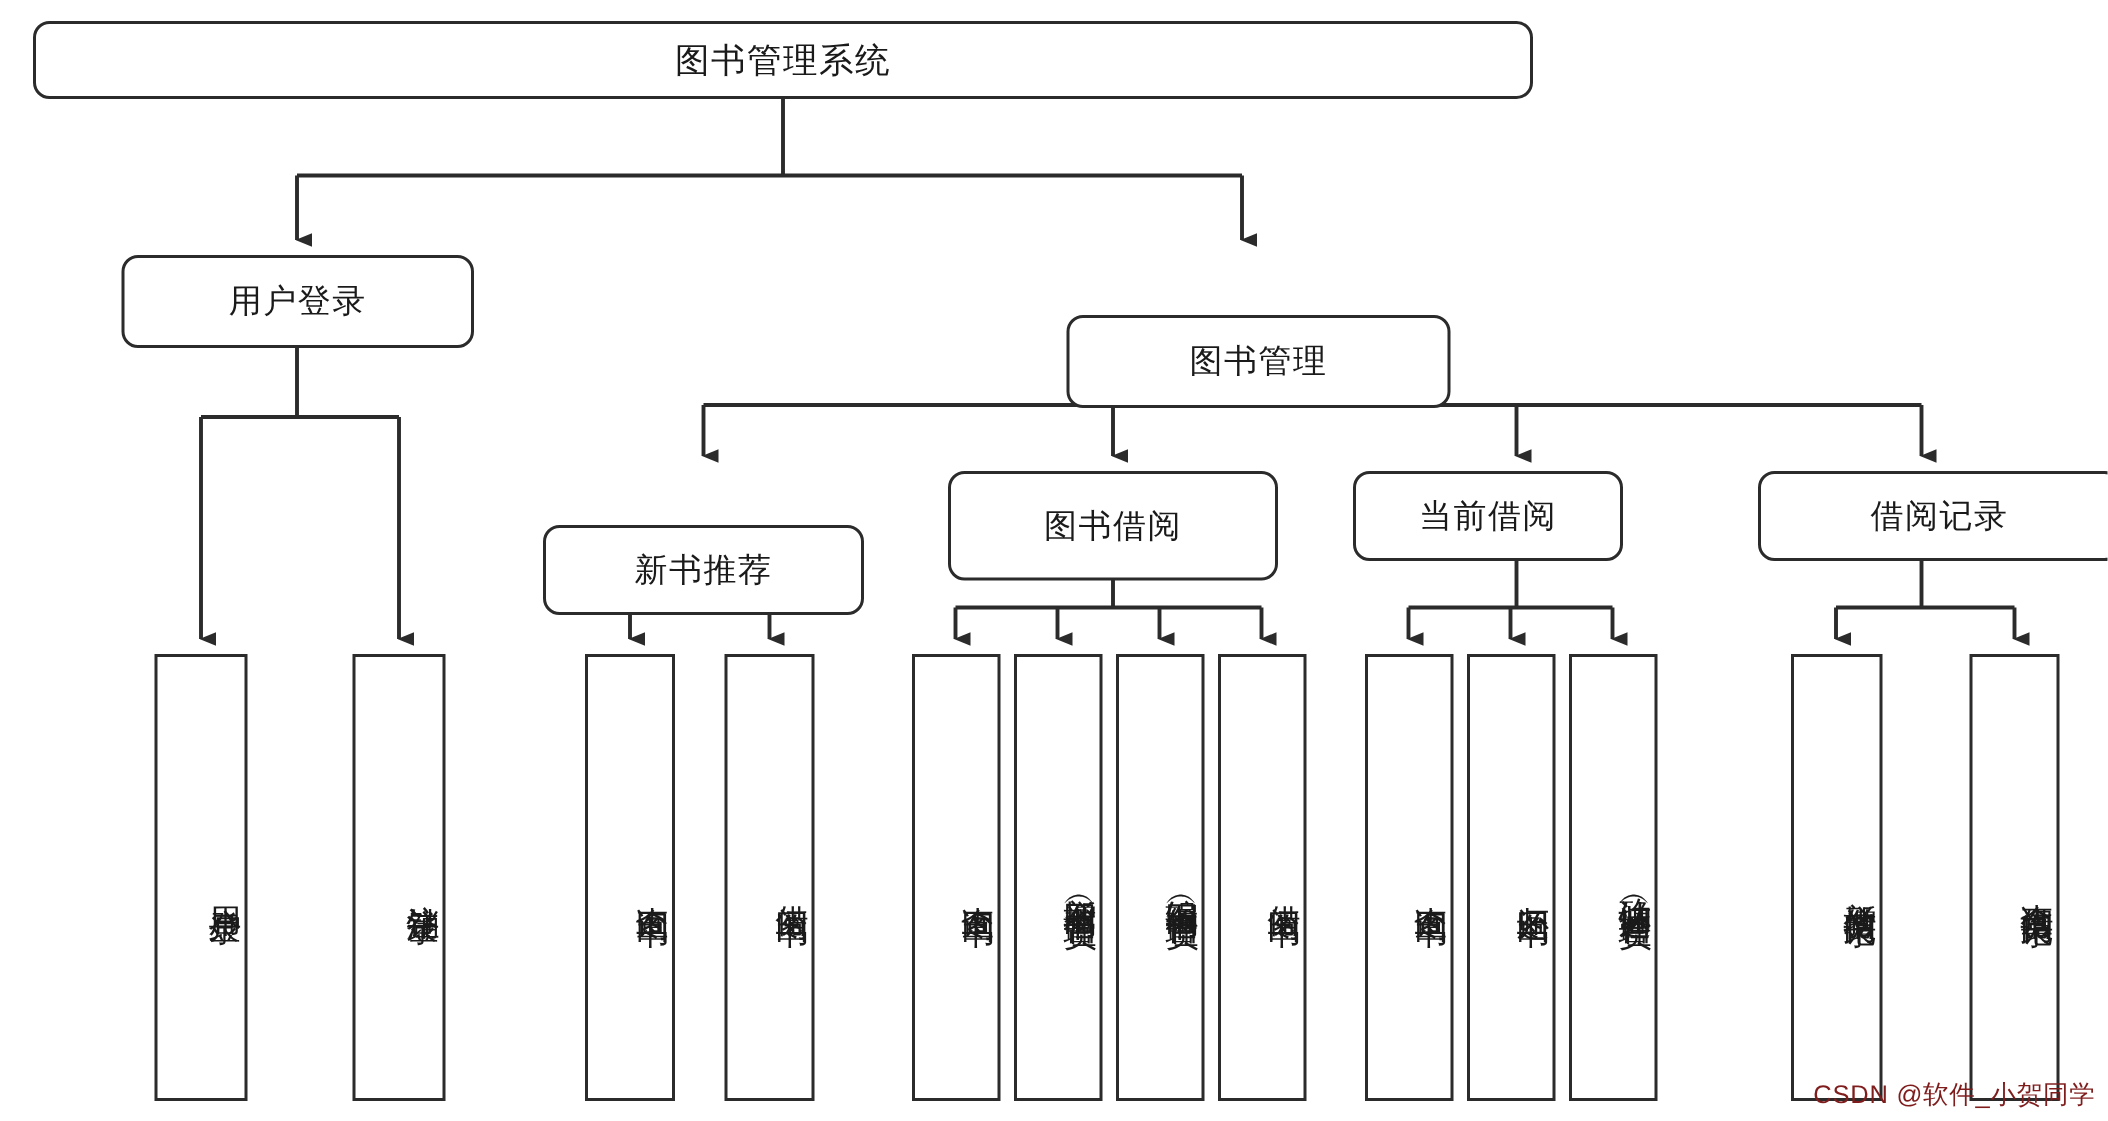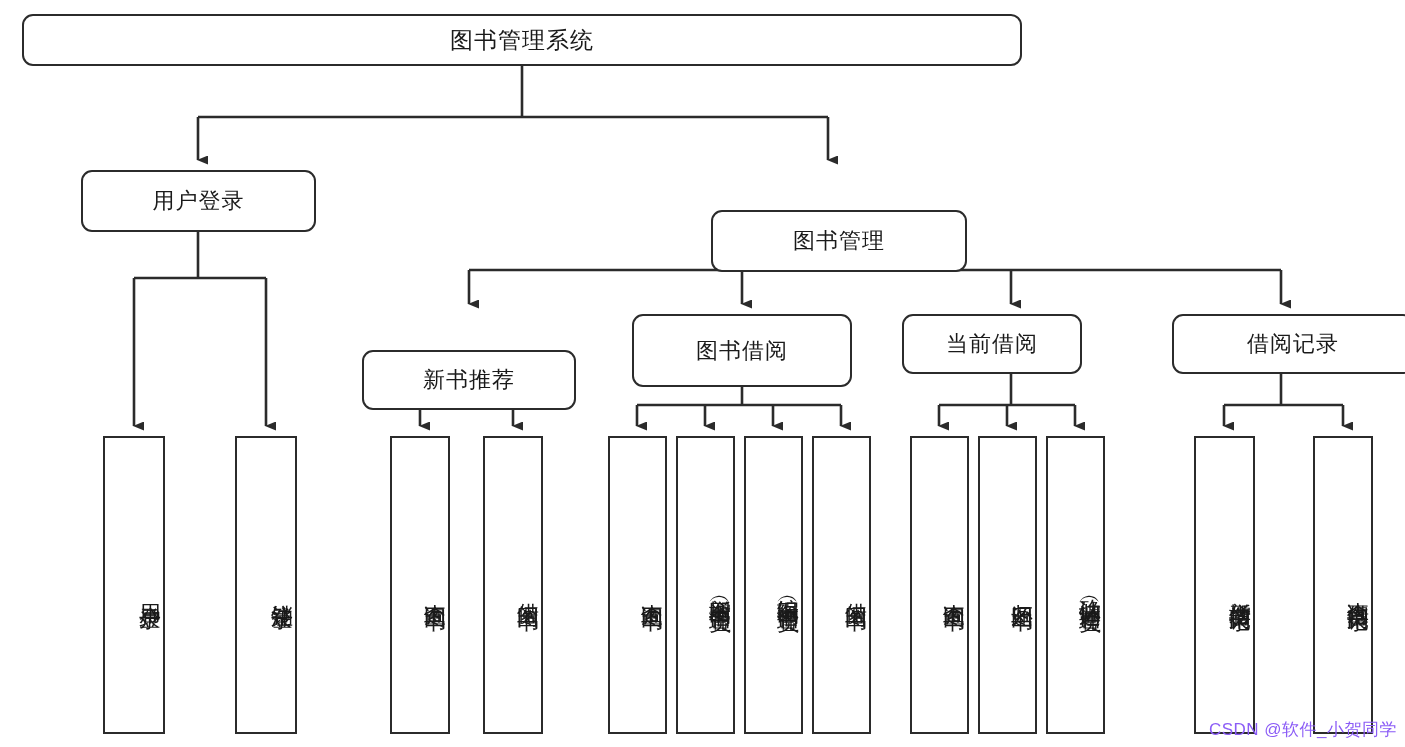--- a/index.html
+++ b/index.html
@@ -9,21 +9,21 @@
   svg#wires{position:absolute;left:0;top:0;width:1405px;height:747px;}
   .node{position:absolute;box-sizing:border-box;background:#ffffff;
         border:2.5px solid #2b2b2b;display:flex;align-items:center;
         justify-content:center;color:#1a1a1a;}
   .node.h{font-size:22px;letter-spacing:1px;border-radius:11px;}
   .node.v{writing-mode:vertical-rl;text-orientation:upright;
           font-size:22px;line-height:1.18;letter-spacing:2px;
           padding-top:10px;align-items:flex-start;justify-content:center;}
   .node.root{font-size:23px;}
   #watermark{position:absolute;right:8px;bottom:6px;font-size:17px;
-             color:#8b5cf6;letter-spacing:.5px;white-space:nowrap;}
+             color:#7f1d1d;letter-spacing:.5px;white-space:nowrap;}
 </style>
 </head>
 <body>
 
 <div id="canvas">
 
   <svg id="wires" viewBox="0 0 1405 747" xmlns="http://www.w3.org/2000/svg">
     <defs>
       <marker id="arr" markerWidth="9" markerHeight="11" refX="4.5" refY="10" orient="auto" markerUnits="userSpaceOnUse">
         <path d="M0,0 L9,0 L4.5,11 Z" fill="#2b2b2b"></path>

